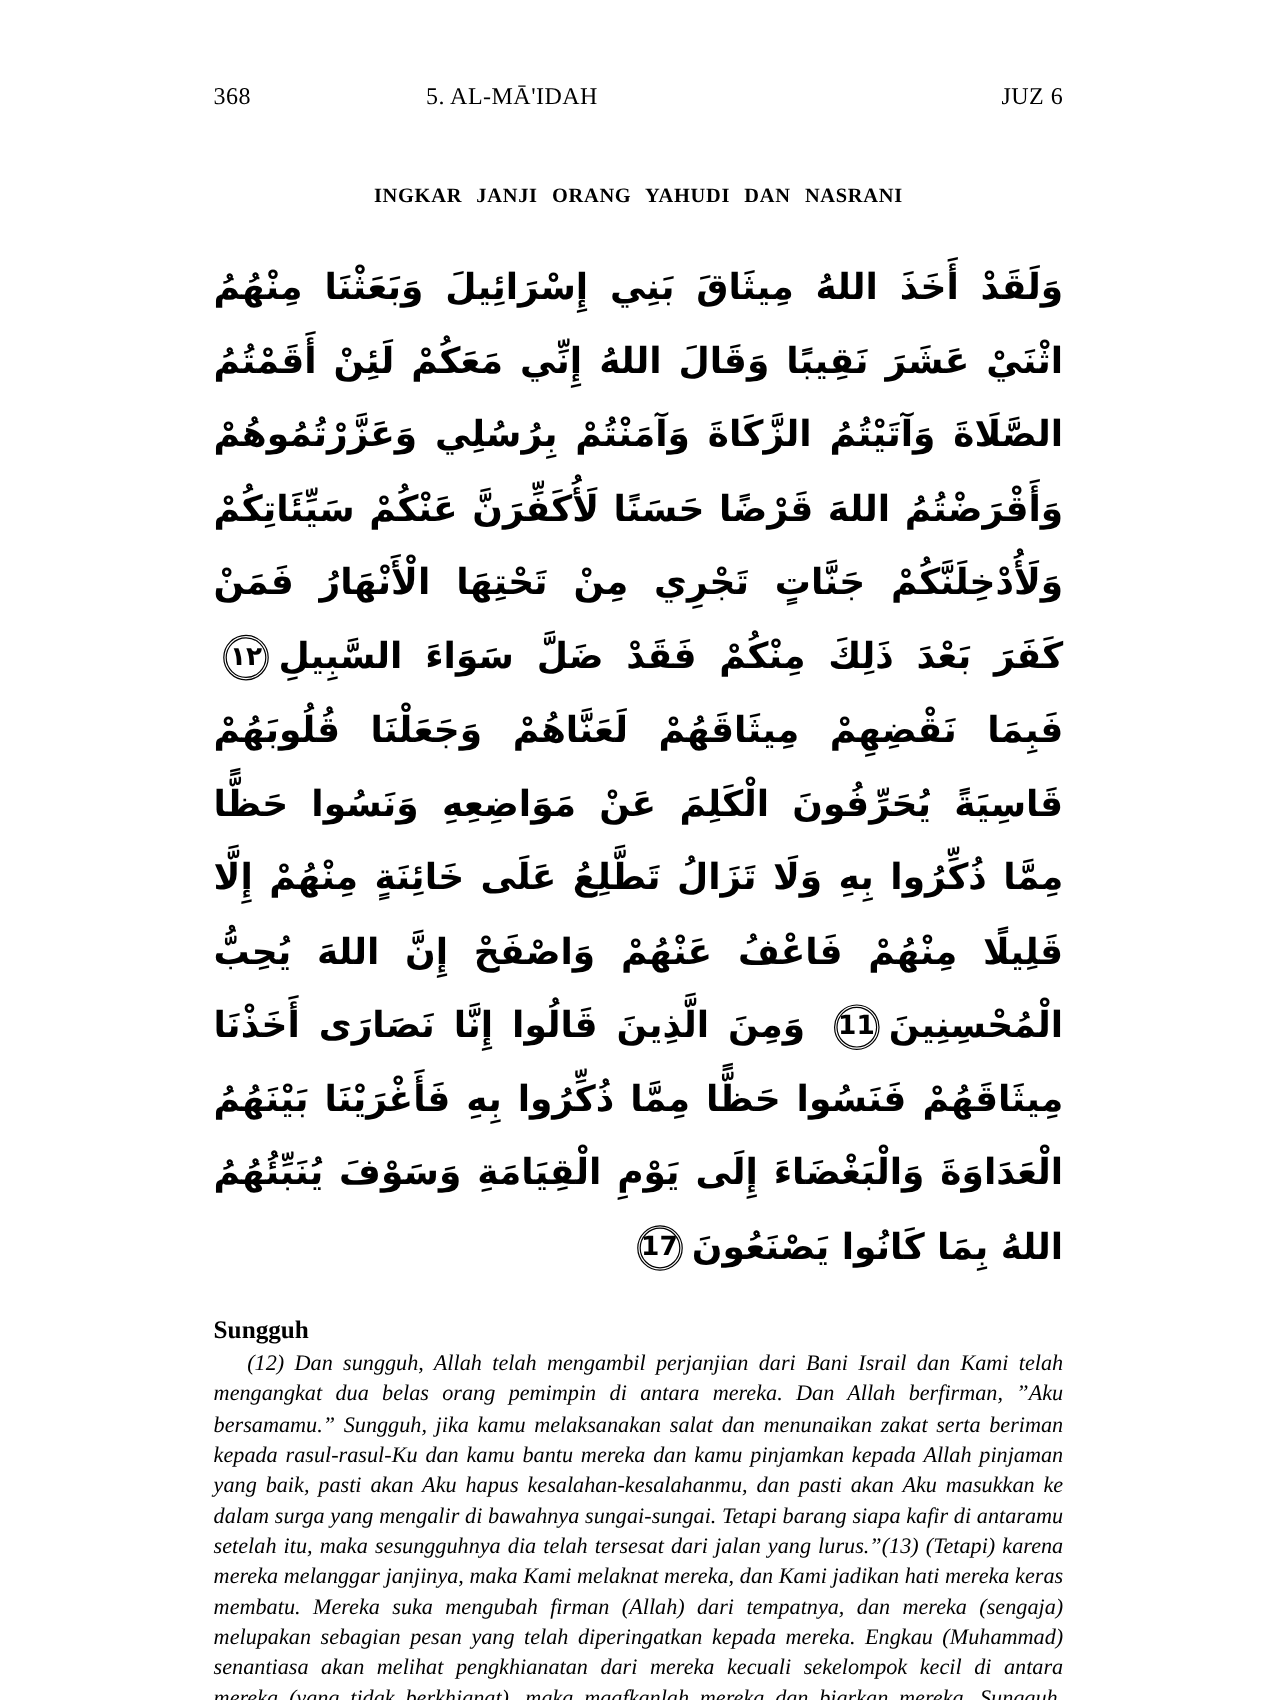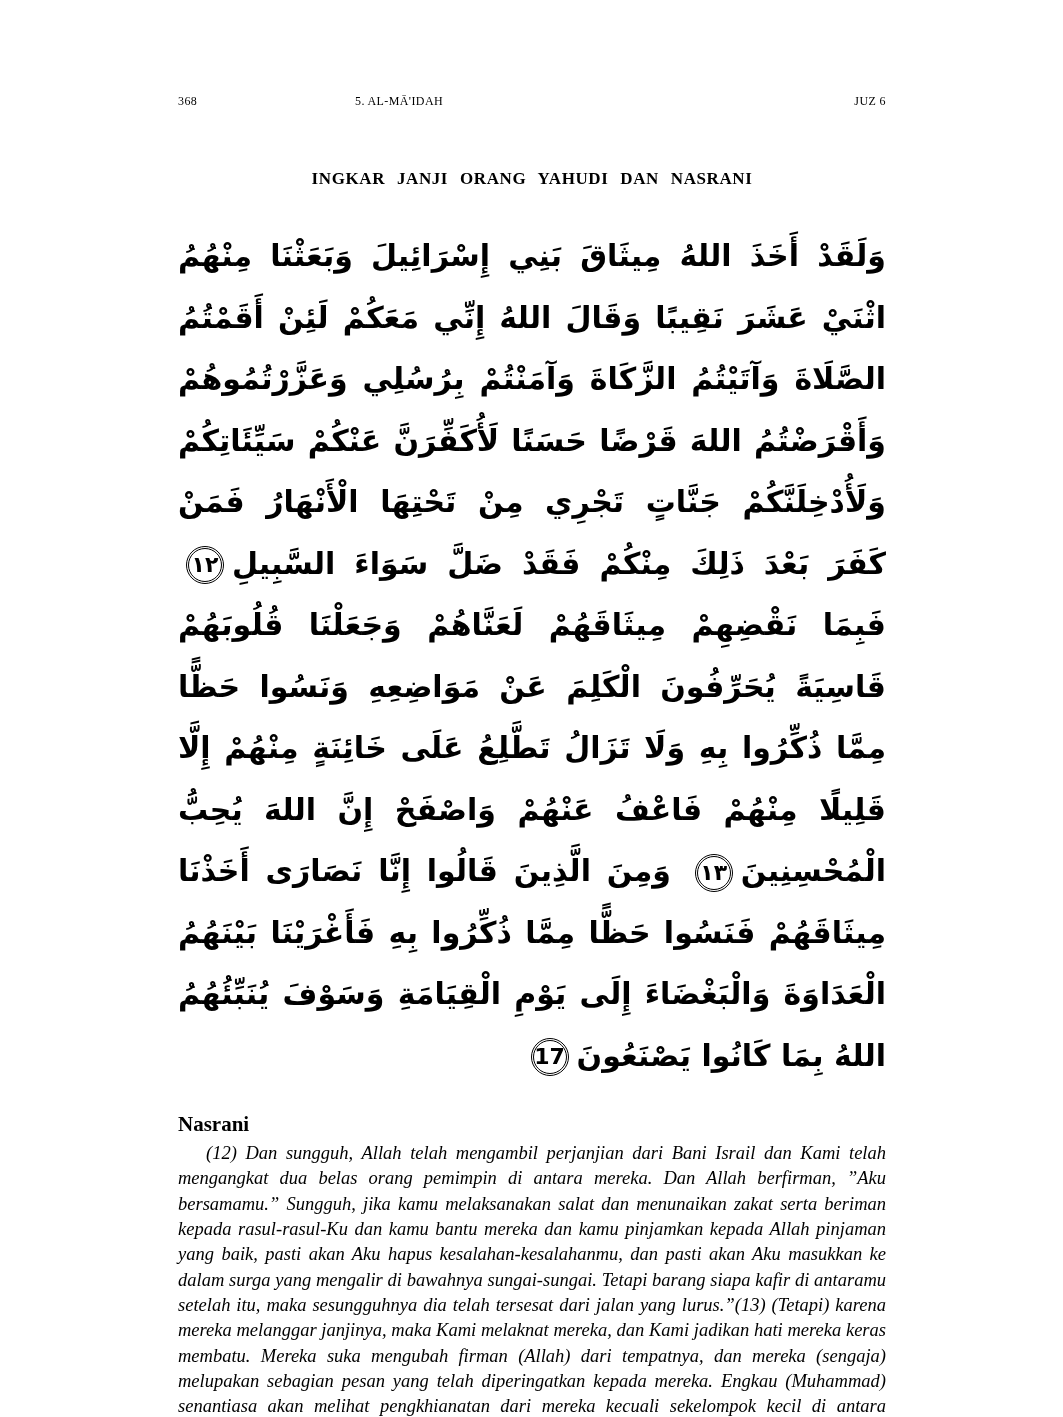--- a/index.html
+++ b/index.html
@@ -15,26 +15,26 @@
     background: #ffffff;
     box-sizing: border-box;
     padding: 70px 177px 40px 178px;
     font-family: "Liberation Serif", serif;
     color: #000000;
     overflow: hidden;
   }
   .page-header {
     display: flex;
     align-items: baseline;
-    font-size: 12px;
+    font-size: 20px;
     letter-spacing: 0.4px;
   }
   .page-header .left  { flex: 1; text-align: left; }
   .page-header .center{ flex: 2; text-align: left; }
-  .page-header .right { flex: 1; text-align: right; margin-top: 24px; }
+  .page-header .right { flex: 1; text-align: right; }
 
   .section-title {
     margin: 60px 0 0 0;
     text-align: center;
     font-size: 17px;
     font-weight: bold;
     letter-spacing: 0.6px;
     word-spacing: 7px;
   }
 
@@ -88,21 +88,21 @@
   <div class="page-header">
     <span class="left">368</span>
     <span class="center">5. AL-MĀ'IDAH</span>
     <span class="right">JUZ 6</span>
   </div>
 
   <h1 class="section-title">INGKAR JANJI ORANG YAHUDI DAN NASRANI</h1>
 
   <div class="arabic-block" dir="rtl" lang="ar">
     <span class="verse">وَلَقَدْ أَخَذَ اللهُ مِيثَاقَ بَنِي إِسْرَائِيلَ وَبَعَثْنَا مِنْهُمُ اثْنَيْ عَشَرَ نَقِيبًا وَقَالَ اللهُ إِنِّي مَعَكُمْ لَئِنْ أَقَمْتُمُ الصَّلَاةَ وَآتَيْتُمُ الزَّكَاةَ وَآمَنْتُمْ بِرُسُلِي وَعَزَّرْتُمُوهُمْ وَأَقْرَضْتُمُ اللهَ قَرْضًا حَسَنًا لَأُكَفِّرَنَّ عَنْكُمْ سَيِّئَاتِكُمْ وَلَأُدْخِلَنَّكُمْ جَنَّاتٍ تَجْرِي مِنْ تَحْتِهَا الْأَنْهَارُ فَمَنْ كَفَرَ بَعْدَ ذَلِكَ مِنْكُمْ فَقَدْ ضَلَّ سَوَاءَ السَّبِيلِ</span><span class="ayah-marker">١٢</span>
-    <span class="verse">فَبِمَا نَقْضِهِمْ مِيثَاقَهُمْ لَعَنَّاهُمْ وَجَعَلْنَا قُلُوبَهُمْ قَاسِيَةً يُحَرِّفُونَ الْكَلِمَ عَنْ مَوَاضِعِهِ وَنَسُوا حَظًّا مِمَّا ذُكِّرُوا بِهِ وَلَا تَزَالُ تَطَّلِعُ عَلَى خَائِنَةٍ مِنْهُمْ إِلَّا قَلِيلًا مِنْهُمْ فَاعْفُ عَنْهُمْ وَاصْفَحْ إِنَّ اللهَ يُحِبُّ الْمُحْسِنِينَ</span><span class="ayah-marker">١٣</span>
+    <span class="verse">فَبِمَا نَقْضِهِمْ مِيثَاقَهُمْ لَعَنَّاهُمْ وَجَعَلْنَا قُلُوبَهُمْ قَاسِيَةً يُحَرِّفُونَ الْكَلِمَ عَنْ مَوَاضِعِهِ وَنَسُوا حَظًّا مِمَّا ذُكِّرُوا بِهِ وَلَا تَزَالُ تَطَّلِعُ عَلَى خَائِنَةٍ مِنْهُمْ إِلَّا قَلِيلًا مِنْهُمْ فَاعْفُ عَنْهُمْ وَاصْفَحْ إِنَّ اللهَ يُحِبُّ الْمُحْسِنِينَ</span><span class="ayah-marker">11</span>
     <span class="verse">وَمِنَ الَّذِينَ قَالُوا إِنَّا نَصَارَى أَخَذْنَا مِيثَاقَهُمْ فَنَسُوا حَظًّا مِمَّا ذُكِّرُوا بِهِ فَأَغْرَيْنَا بَيْنَهُمُ الْعَدَاوَةَ وَالْبَغْضَاءَ إِلَى يَوْمِ الْقِيَامَةِ وَسَوْفَ يُنَبِّئُهُمُ اللهُ بِمَا كَانُوا يَصْنَعُونَ</span><span class="ayah-marker">17</span>
   </div>
 
-  <h2 class="terjemah-heading">Nasrani</h2>
+  <h2 class="terjemah-heading">Sungguh</h2>
 
   <p class="translation">(12) Dan sungguh, Allah telah mengambil perjanjian dari Bani Israil dan Kami telah mengangkat dua belas orang pemimpin di antara mereka. Dan Allah berfirman, ”Aku bersamamu.” Sungguh, jika kamu melaksanakan salat dan menunaikan zakat serta beriman kepada rasul-rasul-Ku dan kamu bantu mereka dan kamu pinjamkan kepada Allah pinjaman yang baik, pasti akan Aku hapus kesalahan-kesalahanmu, dan pasti akan Aku masukkan ke dalam surga yang mengalir di bawahnya sungai-sungai. Tetapi barang siapa kafir di antaramu setelah itu, maka sesungguhnya dia telah tersesat dari jalan yang lurus.”(13) (Tetapi) karena mereka melanggar janjinya, maka Kami melaknat mereka, dan Kami jadikan hati mereka keras membatu. Mereka suka mengubah firman (Allah) dari tempatnya, dan mereka (sengaja) melupakan sebagian pesan yang telah diperingatkan kepada mereka. Engkau (Muhammad) senantiasa akan melihat pengkhianatan dari mereka kecuali sekelompok kecil di antara mereka (yang tidak berkhianat), maka maafkanlah mereka dan biarkan mereka. Sungguh, Allah menyukai orang-orang yang berbuat baik.(14) Dan di antara orang-orang yang mengatakan, ”Kami ini orang Nasrani,” Kami telah mengambil perjanjian mereka, tetapi mereka (sengaja) melupakan sebagian pesan yang telah diperingatkan kepada mereka, maka Kami timbulkan permusuhan dan kebencian di antara mereka hingga hari kiamat. Dan kelak Allah akan memberitakan kepada mereka apa yang telah mereka kerjakan.</p>
 
 </div>
 
 </body></html>

